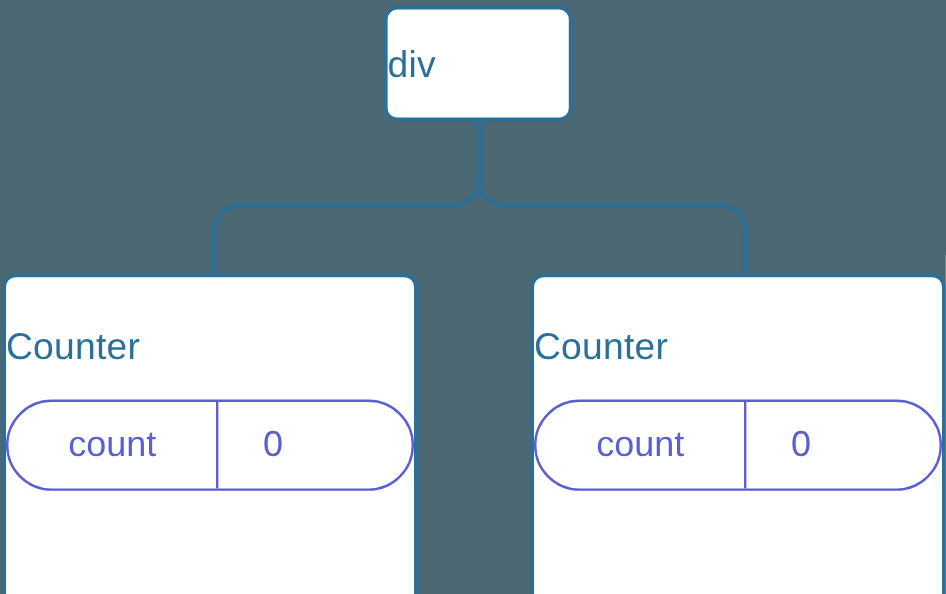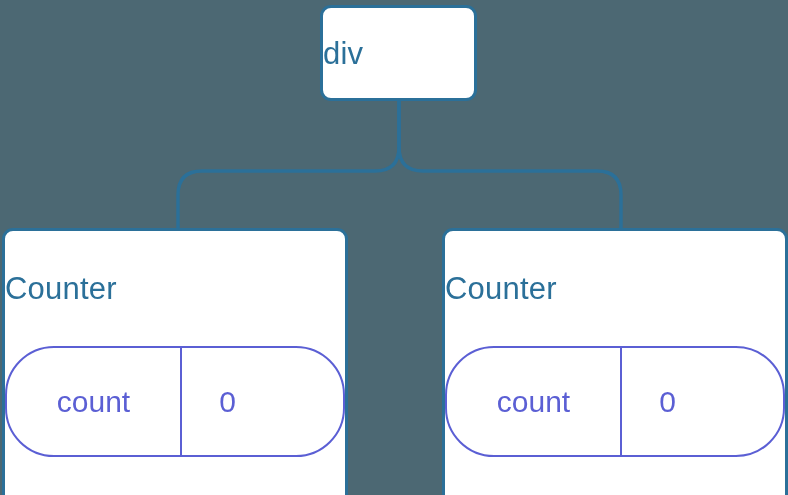--- a/index.html
+++ b/index.html
@@ -59,28 +59,28 @@
     padding-top: 42px;
   }
   .node-child-left  { left: 2px; }
   .node-child-right { left: 442px; }
 
   .node-title {
     font-size: 31px;
     color: #2b7099;
     letter-spacing: 0.2px;
     line-height: 1;
-    margin-bottom: 42px;
+    margin-bottom: 29px;
   }
 
   .pill {
     position: relative;
     display: flex;
     align-items: stretch;
-    height: 111px;
+    height: 76px;
     border: 2px solid #5b5fd4;
     border-radius: 49px;
     box-sizing: border-box;
     background: transparent;
   }
   .pill-key, .pill-val {
     display: flex;
     align-items: center;
     justify-content: center;
     font-size: 30px;

